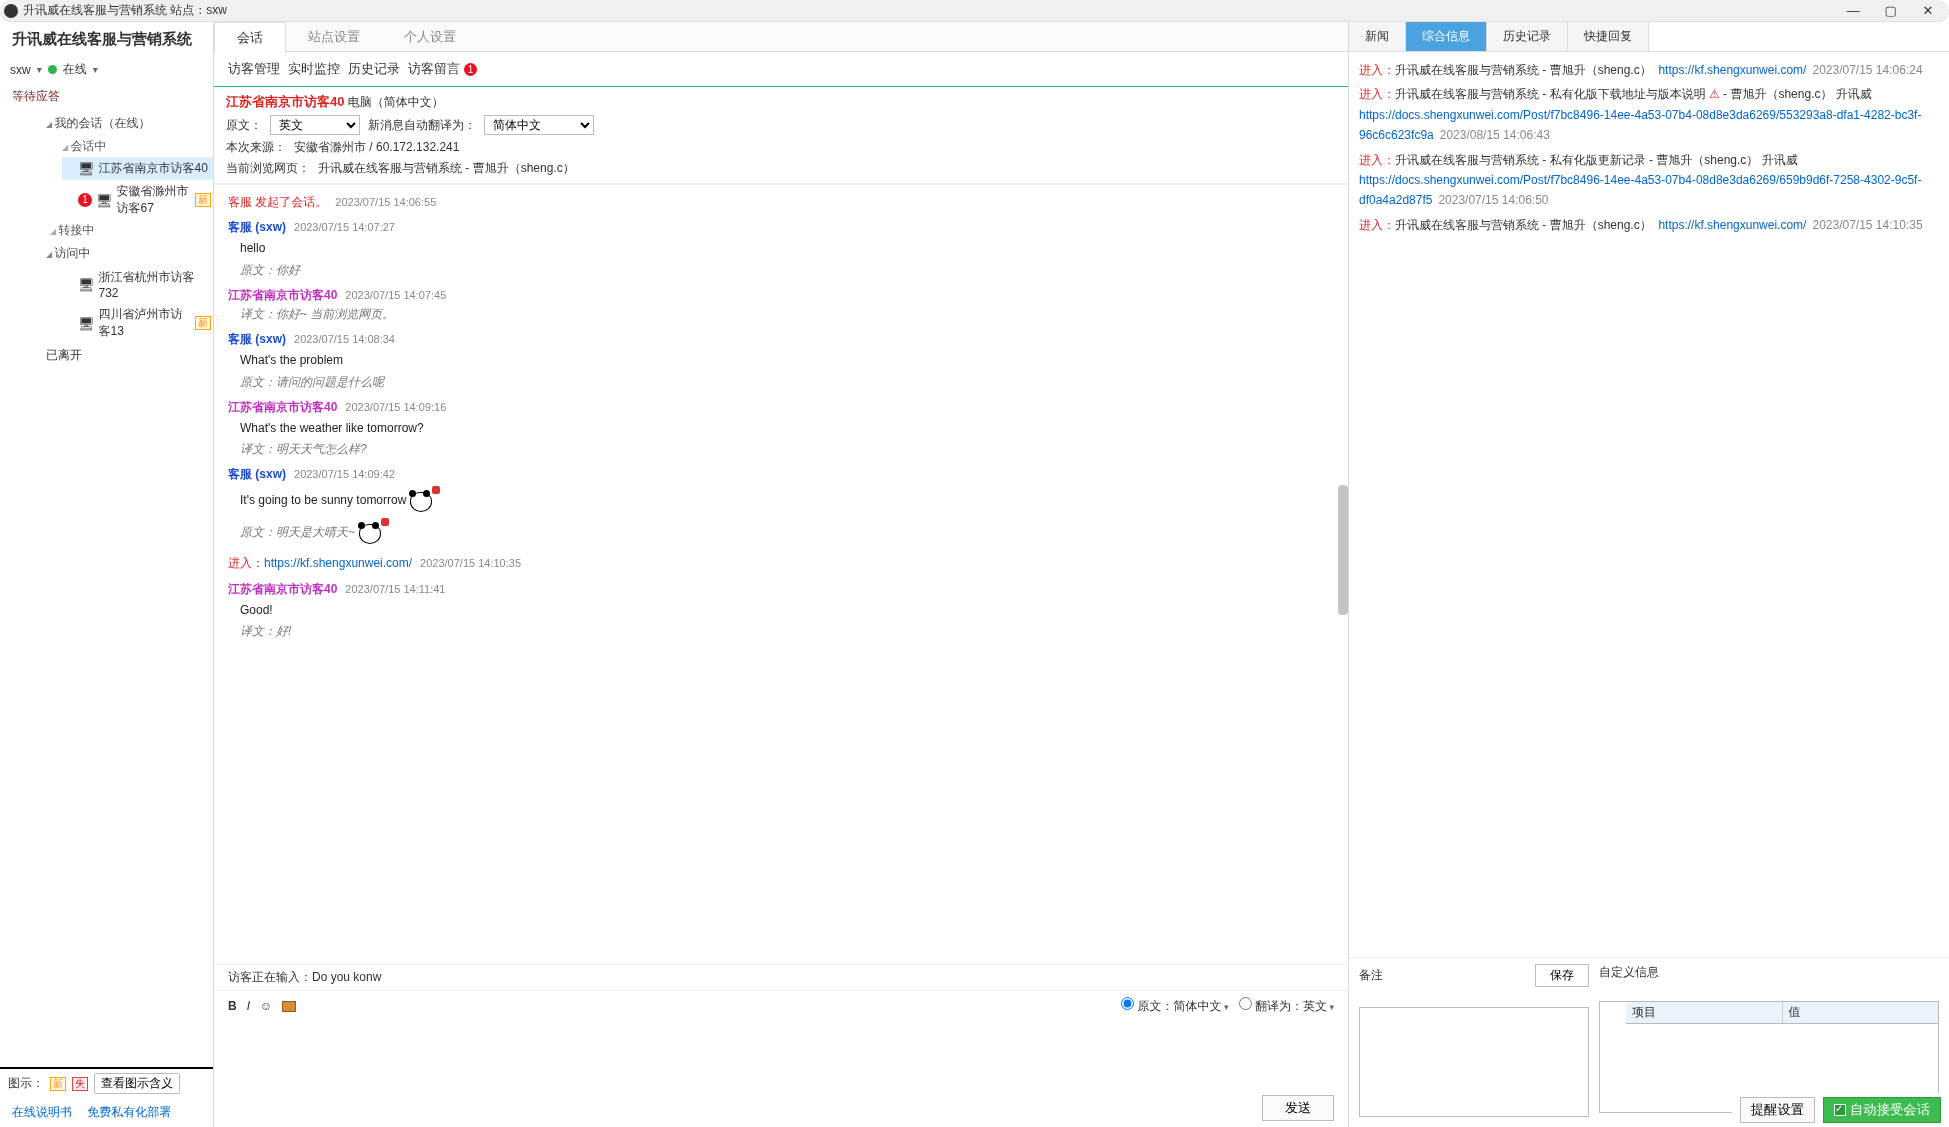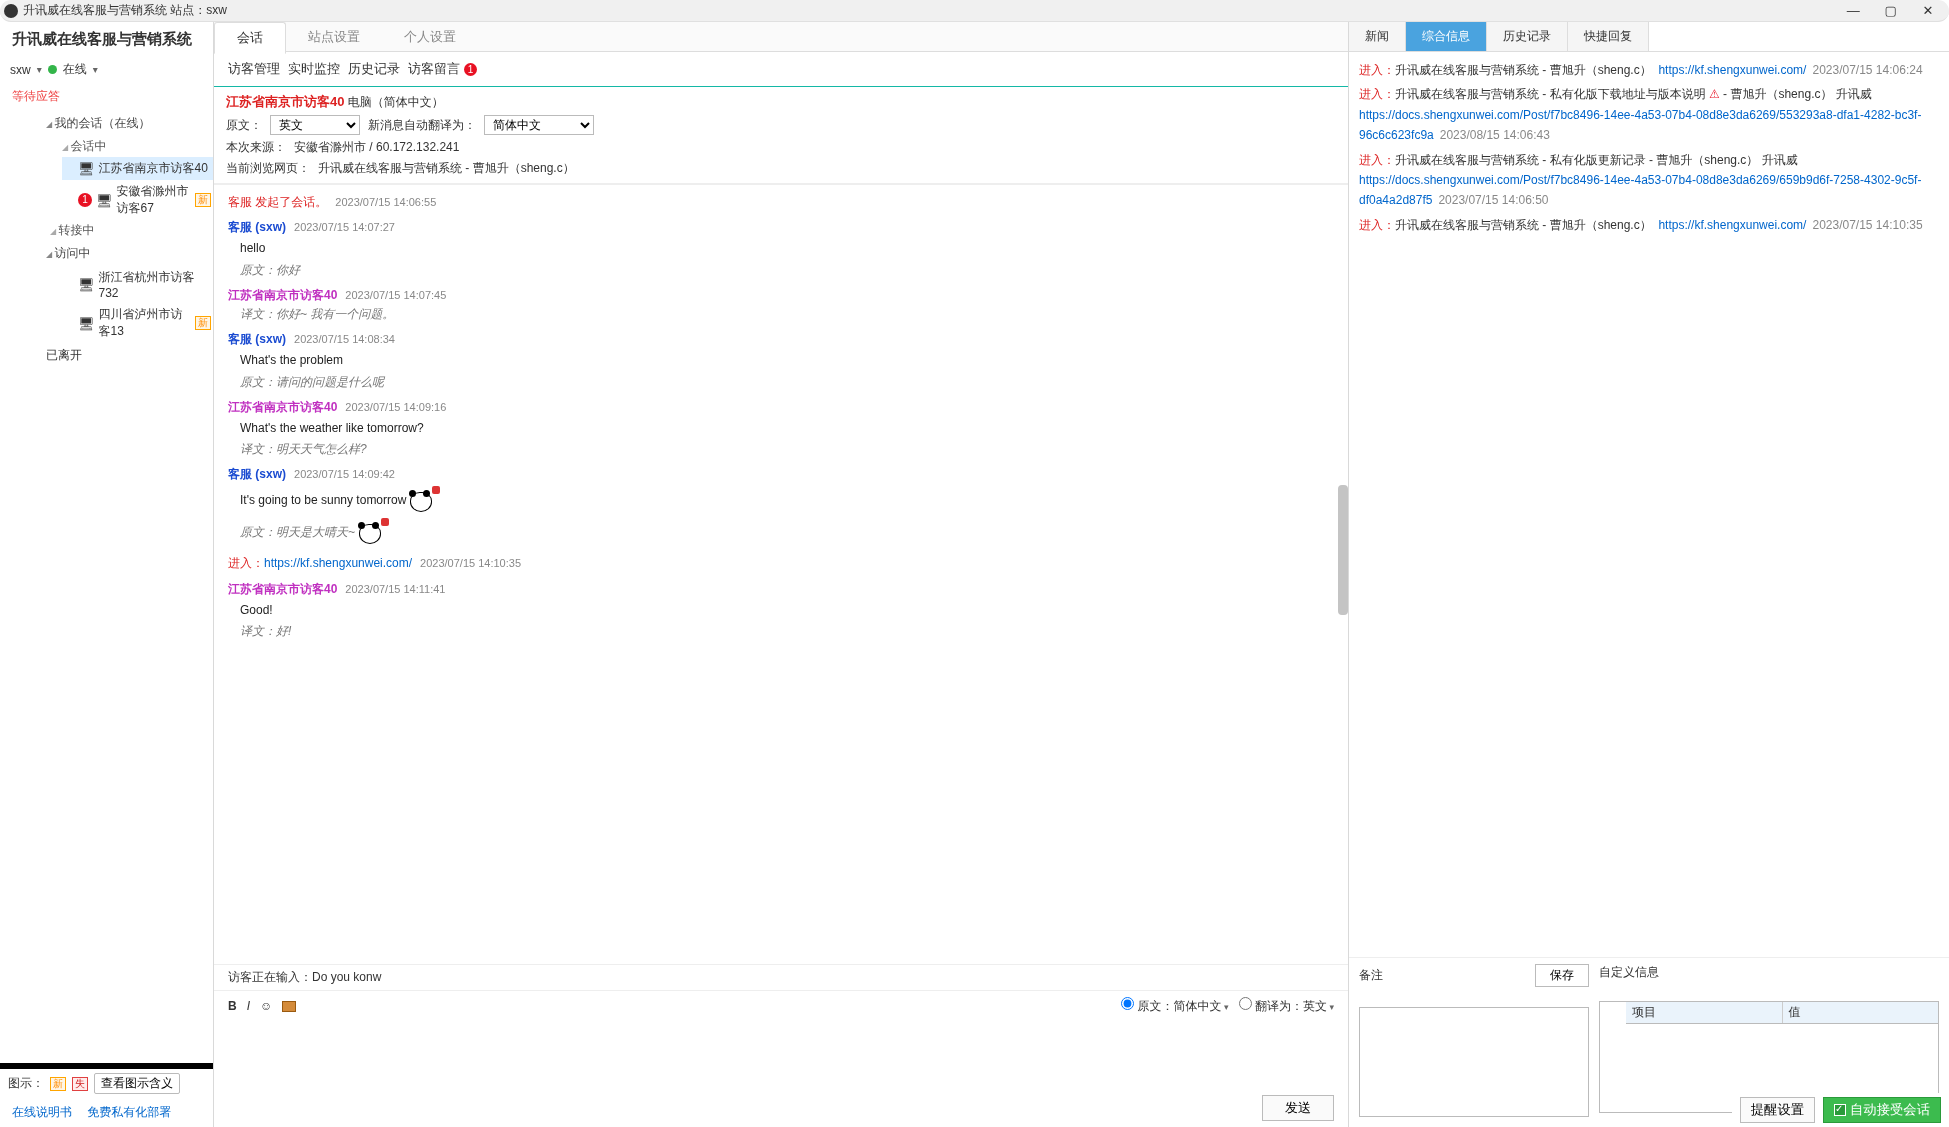--- a/index.html
+++ b/index.html
@@ -10,34 +10,34 @@
 .titlebar .title { flex: 1; font-size: 12px; }
 .titlebar .win-btns span { display:inline-block; width: 34px; text-align:center; font-size:13px; font-family: Arial; cursor:pointer; }
 
 .root { display: flex; height: calc(100vh - 22px); }
 
 .sidebar { width: 214px; border-right: 1px solid #d9d9d9; display: flex; flex-direction: column; }
 .sidebar-head { padding: 8px 12px; font-size: 15px; font-weight: bold; background:#fff; }
 .status-row { padding: 4px 10px; font-size:12px; display:flex; align-items:center; gap:6px;}
 .status-dot { width:9px; height:9px; border-radius:50%; background:#33b54a; display:inline-block; }
 .sd-dd { font-size:10px; color:#666;}
-.wait-row { padding: 6px 12px; font-size:12px; color:#ef4444;}
+.wait-row { padding: 6px 12px; font-size:12px; color:#7f1d1d;}
 .tree { flex:1; overflow-y:auto; font-size:12px;margin-left:36px; }
 .tree .grp { padding: 4px 10px; color:#444; }
 .tree .grp::before { content:"◢ "; color:#888; font-size:8px;}
 .tree .sub { padding-left: 26px; }
 .tree .sub-grp { padding: 2px 0; color:#555; }
 .tree .sub-grp::before { content:"◢ "; color:#aaa; font-size:8px;}
 .tree .leaf { padding: 3px 2px 3px 16px; display:flex; align-items:center; gap:4px;}
 .tree .leaf.sel { background:#dbeeff; }
 .tree .mon { font-family: monospace; font-size:13px; color:#333;}
 .badge-num{ display:inline-block; background:#e81123; color:#fff; border-radius:7px; min-width:14px; height:14px; font-size:10px; text-align:center; line-height:14px; padding:0 2px;}
 .badge-new{ display:inline-block; border:1px solid #ffa500; background:#fff6e6; color:#ff8c00; font-size:10px; padding:0 2px; line-height:12px;}
 .badge-los{ display:inline-block; border:1px solid #e04040; background:#ffecec; color:#d02020; font-size:10px; padding:0 2px; line-height:12px;}
-.sidebar-foot { border-top:6px solid #000000; padding:4px 8px; display:flex; align-items:center; gap:6px; font-size:12px;}
+.sidebar-foot { border-top:2px solid #000000; padding:4px 8px; display:flex; align-items:center; gap:6px; font-size:12px;}
 .sidebar-foot button{ font-size:12px; padding:1px 6px; background:#fff; border:1px solid #bbb; border-radius:2px; cursor:pointer;}
 
 .center { flex:1; display:flex; flex-direction:column; border-right:1px solid #d9d9d9; min-width:0;}
 .center-tabs { display:flex; align-items:center; height:30px; border-bottom:1px solid #ddd; background:#fafafa;}
 .center-tabs .tab { padding:6px 22px; font-size:13px; color:#888; cursor:pointer;}
 .center-tabs .tab.active { background:#fff; color:#333; border:1px solid #ddd; border-bottom:1px solid #fff; border-radius:3px 3px 0 0; position:relative; top:1px;}
 .subnav { display:flex; gap:8px; padding:8px 14px; font-size:13px; border-bottom:1px solid #14b8a6;align-items:center;}
 .subnav .item{ cursor:pointer; display:flex; align-items:center; gap:4px;}
 .subnav .dot{ width:13px; height:13px; border-radius:50%; background:#e81123; color:#fff; font-size:10px; display:inline-flex; align-items:center; justify-content:center;}
 
@@ -204,21 +204,21 @@
     </div>
 
     <div class="chat-log">
       <div class="msg"><span class="who-sys"><span>客服</span> <span>发起了会话。</span></span><span class="ts">2023/07/15 14:06:55</span></div>
 
       <div class="msg"><span class="who-srv">客服 (sxw)</span><span class="ts">2023/07/15 14:07:27</span>
         <div class="body">hello</div>
         <div class="orig">原文：你好</div></div>
 
       <div class="msg"><span class="who-vis">江苏省南京市访客40</span><span class="ts">2023/07/15 14:07:45</span>
-        <div class="orig">译文：你好~ 我有一个问题。</div></div>
+        <div class="orig">译文：你好~ 当前浏览网页。</div></div>
 
       <div class="msg"><span class="who-srv">客服 (sxw)</span><span class="ts">2023/07/15 14:08:34</span>
         <div class="body">What's the problem</div>
         <div class="orig">原文：请问的问题是什么呢</div></div>
 
       <div class="msg"><span class="who-vis">江苏省南京市访客40</span><span class="ts">2023/07/15 14:09:16</span>
         <div class="body">What's the weather like tomorrow?</div>
         <div class="orig">译文：明天天气怎么样?</div></div>
 
       <div class="msg"><span class="who-srv">客服 (sxw)</span><span class="ts">2023/07/15 14:09:42</span>

